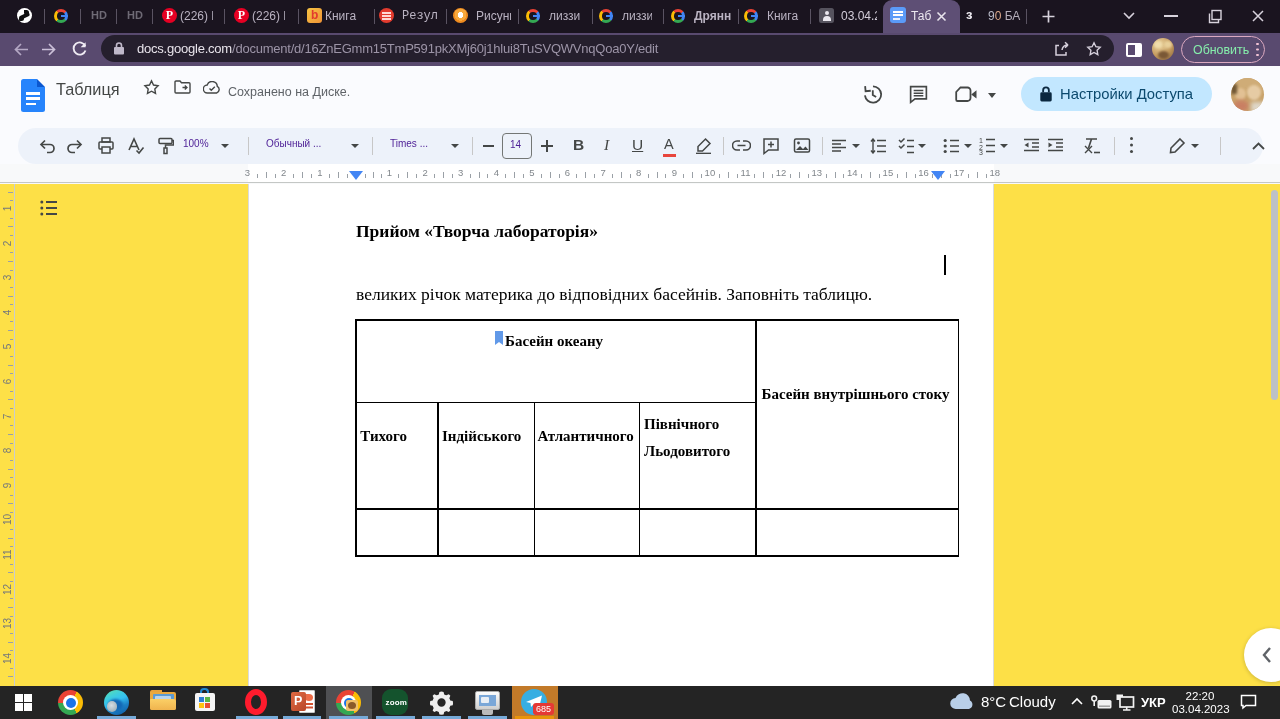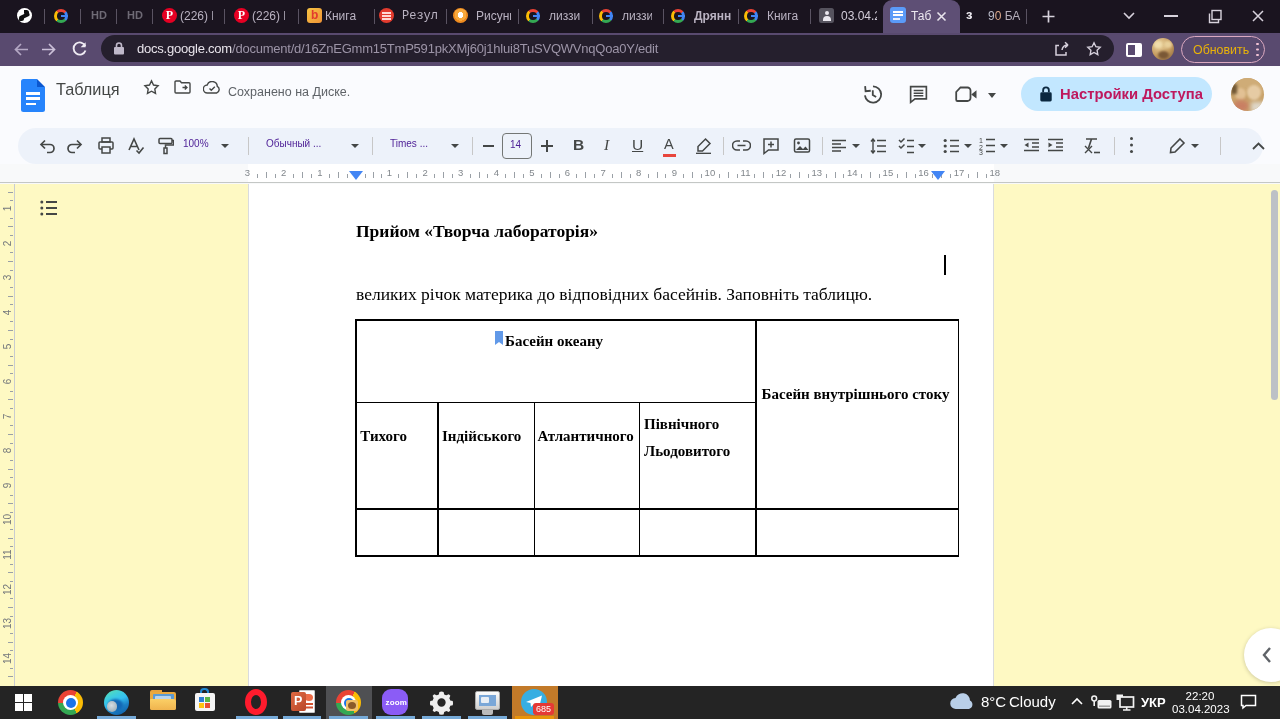--- a/index.html
+++ b/index.html
@@ -25,21 +25,21 @@
 .tsep { position:absolute; top:9px; width:1px; height:18px; background:#c7c7c7; }
 .tlabel { position:absolute; font-size:10px; color:#4c1d95; top:10px; }
 
 
 #rulerrow { left:0; top:164px; width:1280px; height:19px; background:#f8f9fa; border-bottom:1px solid #c4c7c5; }
 #rulerwhite { position:absolute; left:248px; top:0; width:746px; height:18px; background:#ffffff; }
 .rnum { position:absolute; top:3px; font-size:9.5px; color:#80868b; transform:translateX(-50%); }
 .rtick { position:absolute; background:#9aa0a6; width:1px; }
 
 
-#docarea { left:0; top:184px; width:1280px; height:502px; background:#fef9c3; }
+#docarea { left:0; top:184px; width:1280px; height:502px; background:#fde047; }
 #page { position:absolute; left:248px; top:0; width:746px; height:502px; background:#ffffff; border-left:1px solid #d9dbde; border-right:1px solid #d9dbde; }
 .ser { font-family:"Liberation Serif", serif; color:#000; }
 .tline { position:absolute; background:#000; }
 
 
 #taskbar { left:0; top:686px; width:1280px; height:33px; background:#242424; color:#fff; }
 .tbu { position:absolute; bottom:0; height:3px; background:#76aad8; }
 .gicon { position:absolute; width:14px; height:14px; border-radius:50%;
   background:conic-gradient(from 45deg, #4285f4 0 90deg, #34a853 0 180deg, #fbbc05 0 270deg, #ea4335 0 360deg); }
 .gicon::after { content:""; position:absolute; left:3.2px; top:3.2px; width:7.6px; height:7.6px; border-radius:50%; background:#1a141f; }
@@ -172,21 +172,21 @@
   </div>
   <div class="abs" style="left:1126px;top:9.5px;width:16px;height:14px;border:2.2px solid #fff;border-radius:2px;">
       <div class="abs" style="right:0;top:0;width:5px;height:10px;background:#fff;"></div>
     </div>
   <div class="abs" style="left:1152px;top:5px;width:22px;height:22px;border-radius:50%;background:radial-gradient(circle at 35% 30%,#ecd5a0,#c49a5e 55%,#7e5c38);overflow:hidden;">
       <div class="abs" style="left:2px;top:3px;width:8px;height:7px;border-radius:50%;background:#f0dcab;filter:blur(1px);"></div>
       <div class="abs" style="left:12px;top:2.5px;width:8px;height:7px;border-radius:50%;background:#e8d09a;filter:blur(1px);"></div>
       <div class="abs" style="left:6px;top:13px;width:11px;height:8px;border-radius:50%;background:#7a5836;filter:blur(1.2px);"></div>
     </div>
   <div class="abs" style="left:1181px;top:2.5px;width:84px;height:27px;border:1.5px solid #dba9c0;border-radius:14px;">
-    <div class="abs" style="left:11px;top:6.5px;font-size:12.4px;color:#eab308;">Обновить</div>
+    <div class="abs" style="left:11px;top:6.5px;font-size:12.4px;color:#86efac;">Обновить</div>
     <div class="abs" style="left:74px;top:6px;width:2.6px;height:2.6px;border-radius:50%;background:#f2c3d4;box-shadow:0 5.5px 0 #f2c3d4, 0 11px 0 #f2c3d4;"></div>
   </div>
 </div>
 <div id="dheader" class="abs">
 
   <div class="abs" style="left:21px;top:13px;width:24px;height:33px;background:#2684fc;border-radius:2.5px;">
     <div class="abs" style="right:0;top:0;width:8px;height:8px;background:#fafbfe;border-radius:0 0 0 3px;"></div>
     <div class="abs" style="right:0;top:0;width:0;height:0;border-left:8px solid #0b57d0;border-top:8px solid transparent;transform:translateY(0);"></div>
     <div class="abs" style="left:5px;top:13px;width:14px;height:2.6px;background:#fff;"></div>
     <div class="abs" style="left:5px;top:18.4px;width:14px;height:2.6px;background:#fff;"></div>
@@ -219,21 +219,21 @@
   <svg class="abs" style="left:955px;top:20px;" width="24" height="17" viewBox="0 0 24 17">
       <path d="M5.5 1.5 H12.5 a3 3 0 0 1 3 3 V12 a3 3 0 0 1 -3 3 H2.5 a1.3 1.3 0 0 1 -1.3-1.3 V6 Z" fill="none" stroke="#444746" stroke-width="1.8"></path>
       <path d="M16.5 8.2 L21.5 4.2 V12.6 L16.5 8.8 Z" fill="#444746"></path>
     </svg>
   <div class="abs" style="left:988px;top:27px;width:0;height:0;border-left:4px solid transparent;border-right:4px solid transparent;border-top:5px solid #444746;"></div>
   <div class="abs" style="left:1021px;top:11px;width:191px;height:34px;border-radius:17px;background:#c2e7ff;">
     <svg class="abs" style="left:18px;top:9px;" width="14" height="16" viewBox="0 0 12 14">
         <rect x="1" y="5.5" width="10" height="8" rx="1.2" fill="#0b2840"></rect>
         <path d="M3.5 5.5 V3.7 a2.5 2.5 0 0 1 5 0 V5.5" stroke="#0b2840" stroke-width="1.6" fill="none"></path>
       </svg>
-    <div class="abs" style="left:39px;top:8.6px;font-size:14.8px;color:#be185d;white-space:nowrap;font-weight:bold;">Настройки Доступа</div>
+    <div class="abs" style="left:39px;top:8.6px;font-size:14.8px;color:#0c4a6e;white-space:nowrap;">Настройки Доступа</div>
   </div>
   <div class="abs" style="left:1231px;top:12px;width:33px;height:33px;border-radius:50%;background:#c9a36b;overflow:hidden;">
     <div class="abs" style="left:0px;top:-2px;width:34px;height:16px;background:#cfac77;filter:blur(2px);"></div>
     <div class="abs" style="left:16px;top:7px;width:14px;height:15px;border-radius:50%;background:#e6cba4;filter:blur(1px);"></div>
     <div class="abs" style="left:4px;top:10px;width:11px;height:12px;border-radius:50%;background:#e2c194;filter:blur(1px);"></div>
     <div class="abs" style="left:2px;top:22px;width:16px;height:12px;border-radius:50%;background:#c97f63;filter:blur(2px);"></div>
     <div class="abs" style="left:0px;top:6px;width:6px;height:10px;background:#6e5634;filter:blur(1.5px);"></div>
     <div class="abs" style="left:20px;top:24px;width:13px;height:10px;background:#ded7c9;filter:blur(2px);"></div>
   </div>
 </div>
@@ -570,21 +570,21 @@
   <div class="abs" style="left:304px;top:17px;width:9px;height:2px;background:#d35230;box-shadow:0 3.5px 0 #d35230;"></div>
   <div class="abs" style="left:291px;top:6px;width:15px;height:19px;background:linear-gradient(135deg,#e16a42,#b7472a);border-radius:2px;"></div>
   <div class="abs" style="left:294px;top:8px;font-size:12.5px;font-weight:bold;color:#fff;">P</div>
 
   <div class="abs" style="left:325.5px;top:0;width:46.5px;height:33px;background:#4f5053;"></div>
   <div class="chrome" style="left:336px;top:4px;"></div>
   <div class="abs" style="left:346px;top:14px;width:12px;height:11px;border-radius:2px;background:#f0c06a;">
       <div class="abs" style="left:2px;top:2px;width:8px;height:7px;border-radius:50%;background:#8a5a2a;"></div>
     </div>
 
-  <div class="abs" style="left:382px;top:3px;width:26px;height:26px;border-radius:9px;background:#8b5cf6;">
+  <div class="abs" style="left:382px;top:3px;width:26px;height:26px;border-radius:9px;background:#14532d;">
       <span style="position:absolute;left:3.5px;top:8.5px;font-size:8px;font-weight:bold;color:#fff;letter-spacing:0.2px;">zoom</span>
     </div>
 
   <svg class="abs" style="left:429px;top:4px;" width="25" height="25" viewBox="0 0 24 24">
       <path fill="#eee" d="M12 1.5 l2 0.3 0.6 2.4 a8 8 0 0 1 2.1 0.9 l2.3-1 1.5 1.5 -1 2.3 a8 8 0 0 1 0.9 2.1 l2.4 0.6 0.3 2 -0.3 2 -2.4 0.6 a8 8 0 0 1 -0.9 2.1 l1 2.3 -1.5 1.5 -2.3-1 a8 8 0 0 1 -2.1 0.9 l-0.6 2.4 -2 0.3 -2-0.3 -0.6-2.4 a8 8 0 0 1 -2.1-0.9 l-2.3 1 -1.5-1.5 1-2.3 a8 8 0 0 1 -0.9-2.1 l-2.4-0.6 -0.3-2 0.3-2 2.4-0.6 a8 8 0 0 1 0.9-2.1 l-1-2.3 1.5-1.5 2.3 1 a8 8 0 0 1 2.1-0.9 l0.6-2.4 Z M12 8 a4 4 0 1 0 0 8 a4 4 0 1 0 0-8 Z"></path>
     </svg>
 
   <div class="abs" style="left:475px;top:5px;width:25px;height:19px;background:linear-gradient(#fdfdfd,#cfcfcf);border-radius:2px;border:1px solid #aaa;">
     <div class="abs" style="left:3px;top:3px;width:17px;height:11px;background:#7aa7d8;"></div>
     <div class="abs" style="left:5px;top:5px;width:8px;height:6px;background:#e8eef5;border-radius:1px;"></div>

